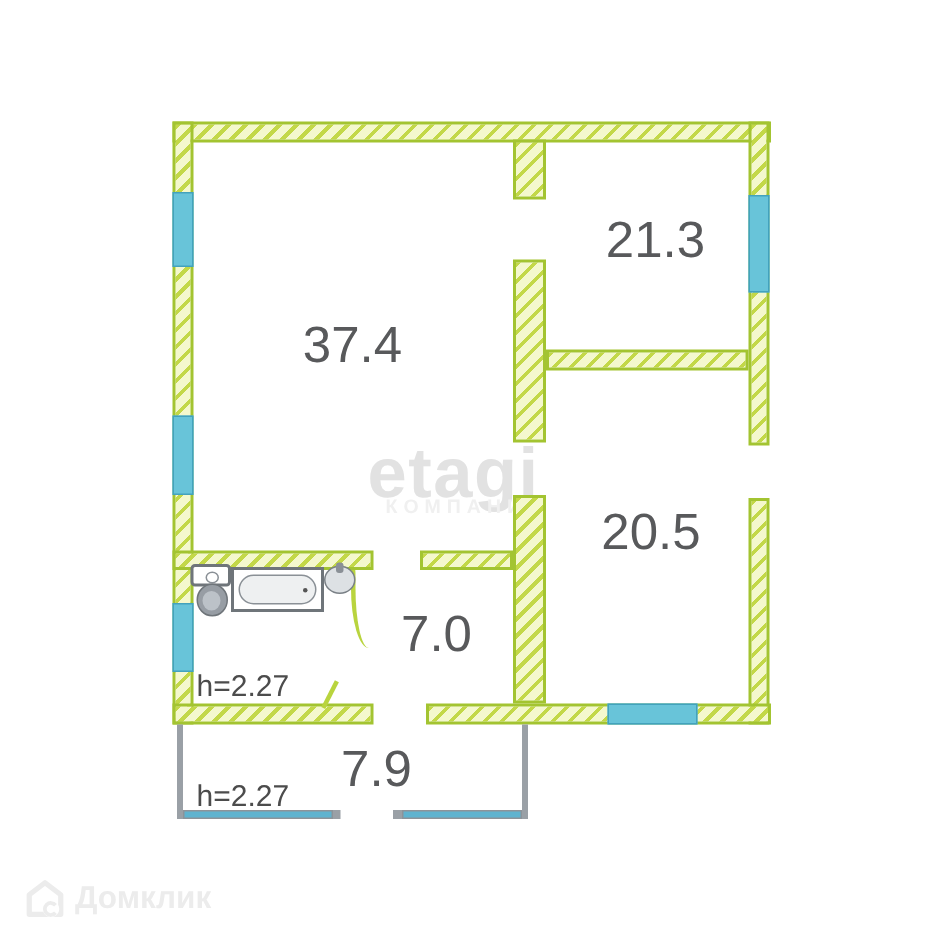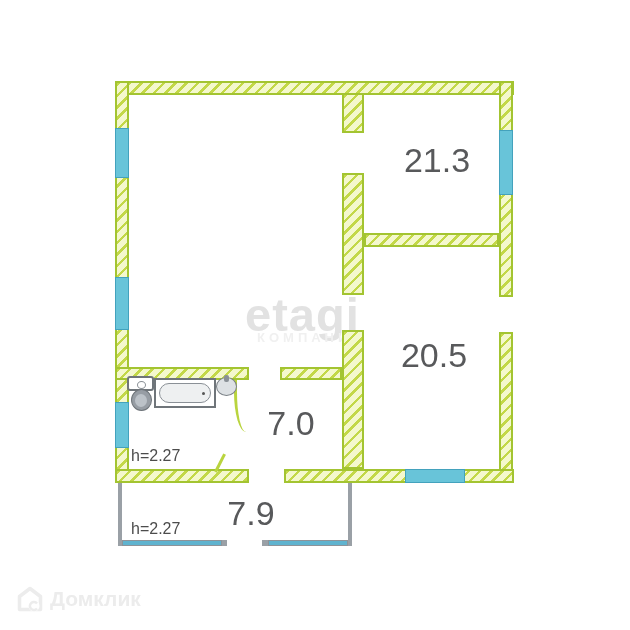--- a/index.html
+++ b/index.html
@@ -13,21 +13,21 @@
   #canvas{position:relative;width:630px;height:630px;background:#fff;overflow:hidden;
           font-family:"Liberation Sans",sans-serif;}
   .wall{position:absolute;box-sizing:border-box;z-index:2;
         background:repeating-linear-gradient(135deg,var(--wall-stripe) 0 2.5px,var(--wall-fill) 2.5px 8px);
         border:2px solid var(--wall-border);}
   .win{position:absolute;box-sizing:border-box;z-index:3;
        background:var(--window);border:1px solid var(--window-border);}
   .gwall{position:absolute;z-index:2;background:var(--porch-wall);}
   .bwin{position:absolute;z-index:3;background:var(--porch-window);border:1px solid #8d9399;box-sizing:border-box;}
   .lbl{position:absolute;z-index:5;color:var(--label-text);font-size:34px;width:110px;text-align:center;line-height:1;}
-  .hlbl{position:absolute;z-index:5;color:#4c4c4c;font-size:16px;line-height:1;}
+  .hlbl{position:absolute;z-index:5;color:#4c4c4c;font-size:20px;line-height:1;}
   .door{position:absolute;z-index:4;}
   .fix{position:absolute;z-index:4;box-sizing:border-box;}
   .wm-etagi{position:absolute;z-index:1;color:var(--wm);font-size:47px;font-weight:bold;letter-spacing:1px;line-height:1;}
   .wm-sub{position:absolute;z-index:1;color:var(--wm2);font-size:13px;font-weight:bold;letter-spacing:4px;line-height:1;}
   .wm-dom{position:absolute;z-index:5;display:flex;align-items:center;gap:6px;color:var(--wm3);}
   .wm-dom span{font-size:21px;font-weight:bold;}
 </style>
 </head>
 <body>
 
@@ -73,20 +73,21 @@
     <div style="position:absolute;left:7px;top:-3px;width:5px;height:7px;background:#8a9096;border-radius:2px;"></div>
   </div>
 
   <div class="gwall" style="left:118px;top:483px;width:4px;height:63px;"></div>
   <div class="gwall" style="left:348px;top:483px;width:4px;height:63px;"></div>
   <div class="bwin" style="left:122px;top:540px;width:100px;height:6px;"></div>
   <div class="gwall" style="left:221px;top:540px;width:6px;height:6px;"></div>
   <div class="gwall" style="left:262px;top:540px;width:6px;height:6px;"></div>
   <div class="bwin" style="left:268px;top:540px;width:80px;height:6px;"></div>
 
+  <div class="lbl" style="left:180px;top:213px;">37.4</div>
   <div class="lbl" style="left:382px;top:143px;">21.3</div>
   <div class="lbl" style="left:379px;top:338px;">20.5</div>
   <div class="lbl" style="left:236px;top:406px;">7.0</div>
   <div class="lbl" style="left:196px;top:496px;">7.9</div>
 
   <div class="hlbl" style="left:131px;top:448px;">h=2.27</div>
   <div class="hlbl" style="left:131px;top:521px;">h=2.27</div>
 
   <div class="wm-dom" style="left:16px;top:585px;">
     <svg width="28" height="28" viewBox="0 0 28 28">

